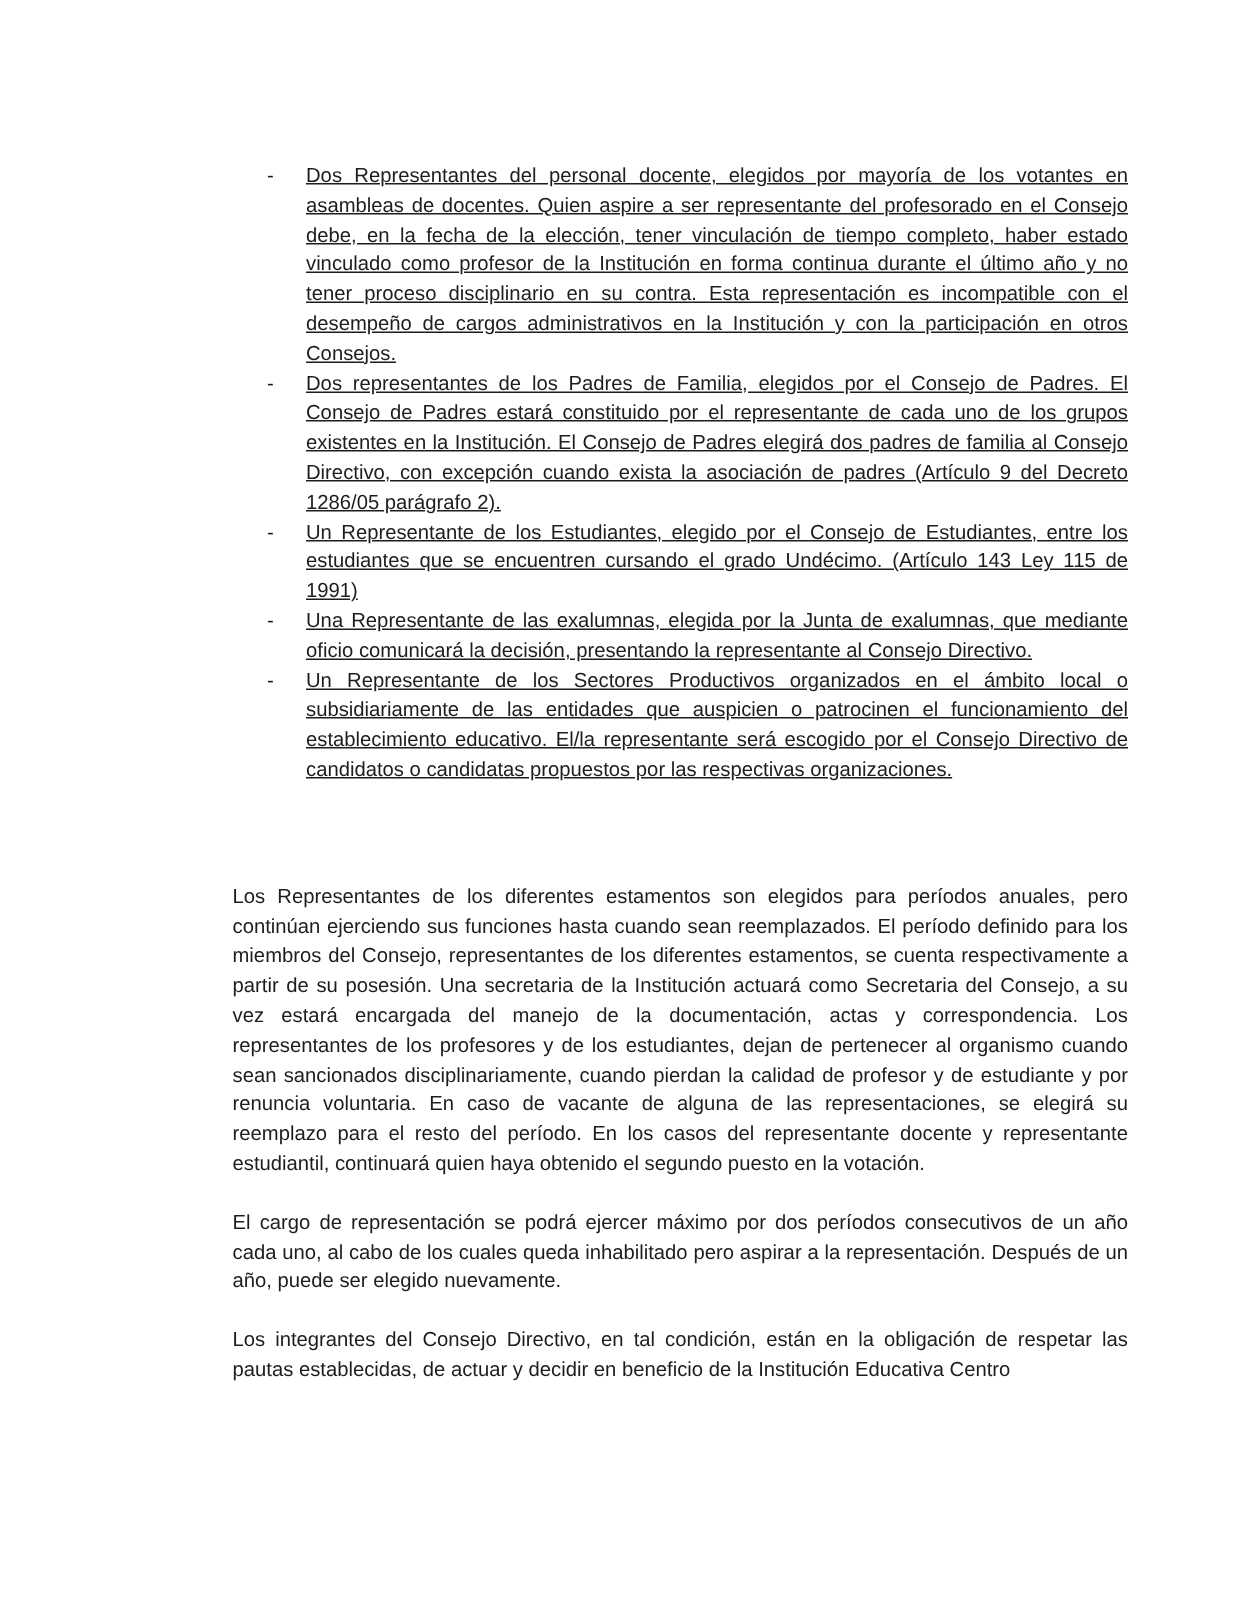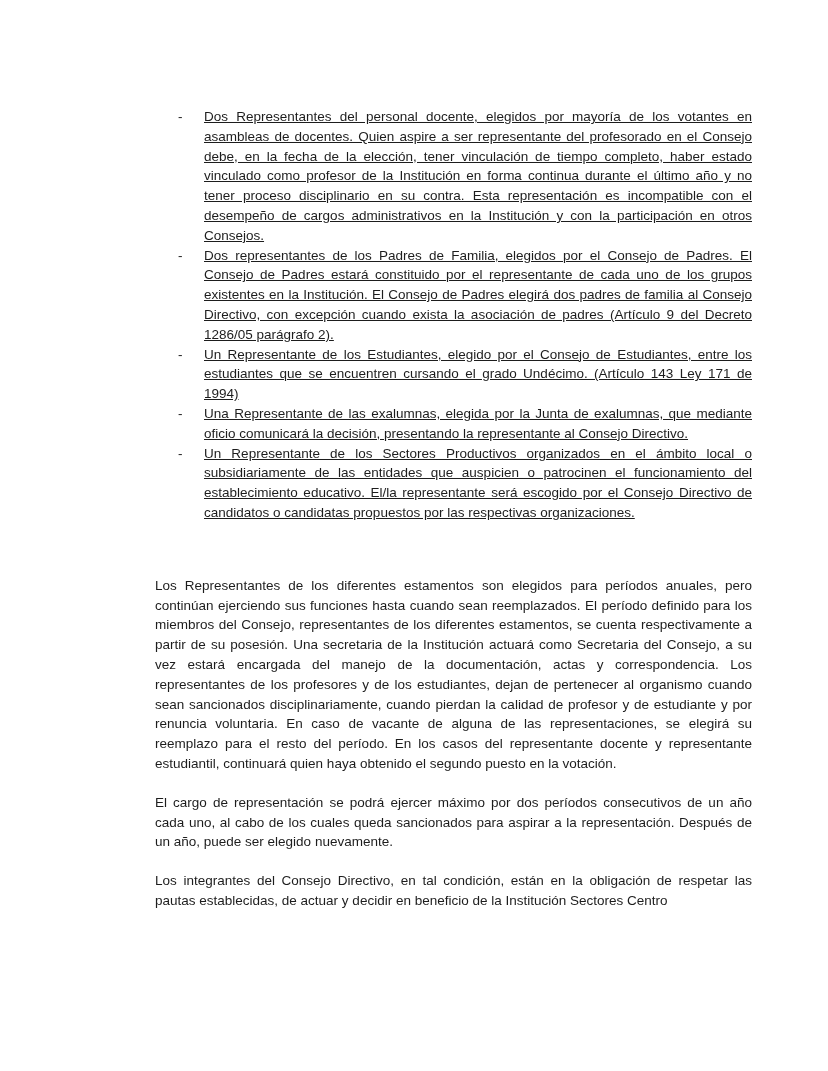--- a/index.html
+++ b/index.html
@@ -39,21 +39,21 @@
   }
   .bullet-text {
     flex: 1 1 auto;
     text-align: justify;
     text-decoration: underline;
   }
   .list-gap {
     height: 53px;
   }
   .paragraph {
-    margin: 0 0 19px 0;
+    margin: 12px 0 19px 0;
     text-align: justify;
   }
   .paragraph:last-child {
     margin-bottom: 0;
   }
 </style>
 </head>
 <body>
 
 <div class="page">
@@ -66,35 +66,35 @@
         <span class="bullet-text">Dos Representantes del personal docente, elegidos por mayoría de los votantes en asambleas de docentes. Quien aspire a ser representante del profesorado en el Consejo debe, en la fecha de la elección, tener vinculación de tiempo completo, haber estado vinculado como profesor de la Institución en forma continua durante el último año y no tener proceso disciplinario en su contra. Esta representación es incompatible con el desempeño de cargos administrativos en la Institución y con la participación en otros Consejos.</span>
       </div>
 
       <div class="bullet-item">
         <span class="bullet-marker">-</span>
         <span class="bullet-text">Dos representantes de los Padres de Familia, elegidos por el Consejo de Padres. El Consejo de Padres estará constituido por el representante de cada uno de los grupos existentes en la Institución. El Consejo de Padres elegirá dos padres de familia al Consejo Directivo, con excepción cuando exista la asociación de padres (Artículo 9 del Decreto 1286/05 parágrafo 2).</span>
       </div>
 
       <div class="bullet-item">
         <span class="bullet-marker">-</span>
-        <span class="bullet-text">Un Representante de los Estudiantes, elegido por el Consejo de Estudiantes, entre los estudiantes que se encuentren cursando el grado Undécimo. (Artículo 143 Ley 171 de 1994)</span>
+        <span class="bullet-text">Un Representante de los Estudiantes, elegido por el Consejo de Estudiantes, entre los estudiantes que se encuentren cursando el grado Undécimo. (Artículo 143 Ley 115 de 1991)</span>
       </div>
 
       <div class="bullet-item">
         <span class="bullet-marker">-</span>
         <span class="bullet-text">Una Representante de las exalumnas, elegida por la Junta de exalumnas, que mediante oficio comunicará la decisión, presentando la representante al Consejo Directivo.</span>
       </div>
 
       <div class="bullet-item">
         <span class="bullet-marker">-</span>
         <span class="bullet-text">Un Representante de los Sectores Productivos organizados en el ámbito local o subsidiariamente de las entidades que auspicien o patrocinen el funcionamiento del establecimiento educativo. El/la representante será escogido por el Consejo Directivo de candidatos o candidatas propuestos por las respectivas organizaciones.</span>
       </div>
 
     </div>
 
     <div class="list-gap"></div>
 
     <p class="paragraph">Los Representantes de los diferentes estamentos son elegidos para períodos anuales, pero continúan ejerciendo sus funciones hasta cuando sean reemplazados. El período definido para los miembros del Consejo, representantes de los diferentes estamentos, se cuenta respectivamente a partir de su posesión. Una secretaria de la Institución actuará como Secretaria del Consejo, a su vez estará encargada del manejo de la documentación, actas y correspondencia. Los representantes de los profesores y de los estudiantes, dejan de pertenecer al organismo cuando sean sancionados disciplinariamente, cuando pierdan la calidad de profesor y de estudiante y por renuncia voluntaria. En caso de vacante de alguna de las representaciones, se elegirá su reemplazo para el resto del período. En los casos del representante docente y representante estudiantil, continuará quien haya obtenido el segundo puesto en la votación.</p>
-    <p class="paragraph">El cargo de representación se podrá ejercer máximo por dos períodos consecutivos de un año cada uno, al cabo de los cuales queda sancionados para aspirar a la representación. Después de un año, puede ser elegido nuevamente.</p>
-    <p class="paragraph">Los integrantes del Consejo Directivo, en tal condición, están en la obligación de respetar las pautas establecidas, de actuar y decidir en beneficio de la Institución Sectores Centro</p>
+    <p class="paragraph">El cargo de representación se podrá ejercer máximo por dos períodos consecutivos de un año cada uno, al cabo de los cuales queda inhabilitado pero aspirar a la representación. Después de un año, puede ser elegido nuevamente.</p>
+    <p class="paragraph">Los integrantes del Consejo Directivo, en tal condición, están en la obligación de respetar las pautas establecidas, de actuar y decidir en beneficio de la Institución Educativa Centro</p>
 
   </div>
 </div>
 
 </body></html>

